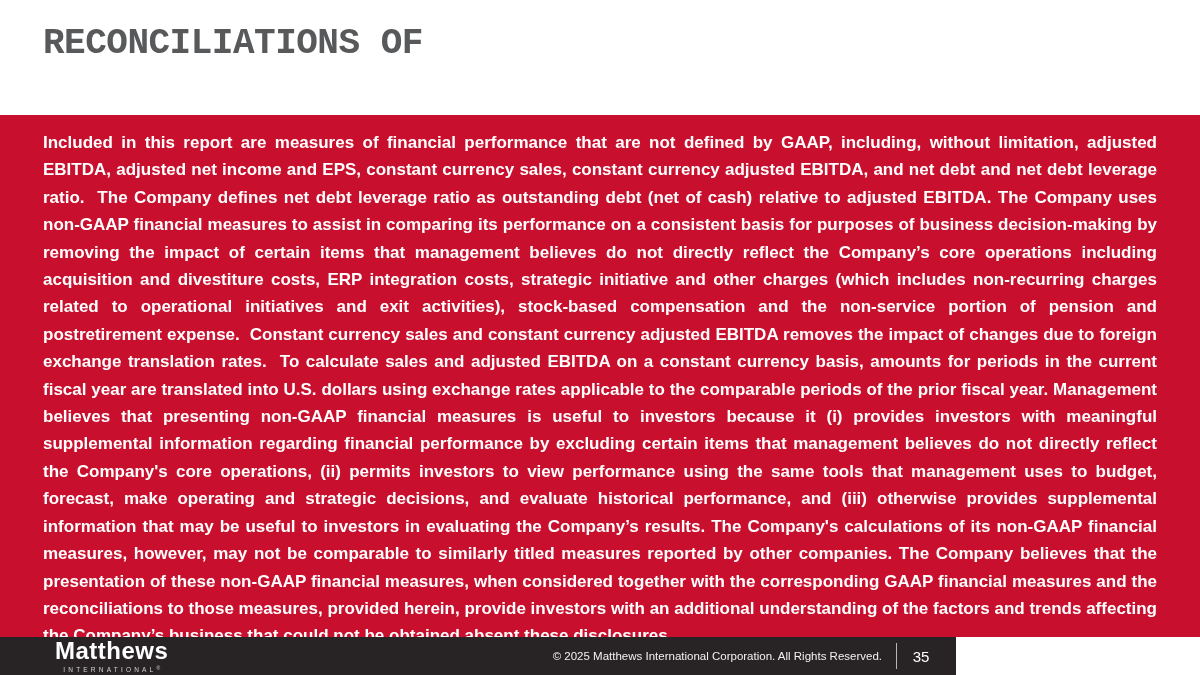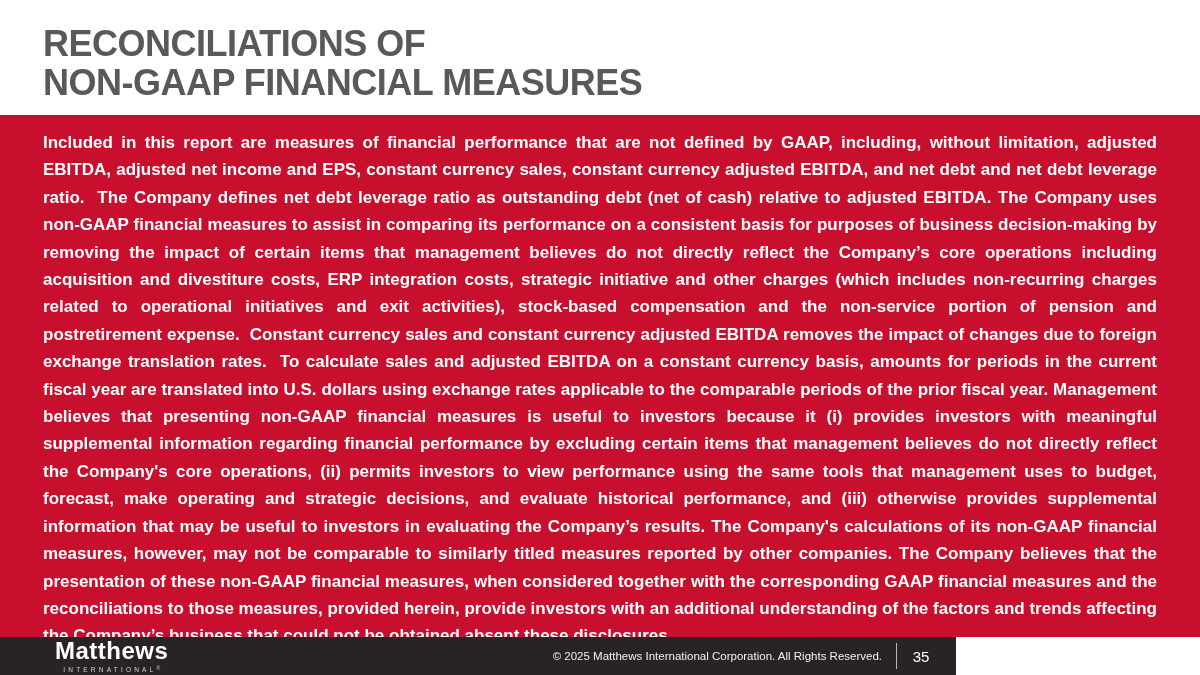--- a/index.html
+++ b/index.html
@@ -14,20 +14,21 @@
     position:relative;
     width:1200px;height:675px;
     background:#FFFFFF;
     overflow:hidden;
     font-family:"Liberation Sans", sans-serif;
   }
   
   .header{
     position:absolute;left:0;top:0;width:1200px;height:115px;
     background:#FFFFFF;
+    font-family:Liberation Mono, monospace;
   }
   .title{
     position:absolute;left:43px;top:24px;
     color:var(--title-gray);
     font-weight:bold;
     font-size:36px;
     line-height:39px;
     letter-spacing:-0.5px;
   }
   .title span{display:block;}
@@ -94,21 +95,20 @@
   }
 </style>
 </head>
 <body>
 
 <div class="slide">
 
   <div class="header">
     <h1 class="title">
       <span>RECONCILIATIONS OF</span>
-      <span>NON-GAAP FINANCIAL MEASURES</span>
     </h1>
   </div>
 
   <div class="body-red">
     <p class="body-text">Included in this report are measures of financial performance that are not defined by GAAP, including, without limitation, adjusted EBITDA, adjusted net income and EPS, constant currency sales, constant currency adjusted EBITDA, and net debt and net debt leverage ratio.  The Company defines net debt leverage ratio as outstanding debt (net of cash) relative to adjusted EBITDA. The Company uses non-GAAP financial measures to assist in comparing its performance on a consistent basis for purposes of business decision-making by removing the impact of certain items that management believes do not directly reflect the Company’s core operations including acquisition and divestiture costs, ERP integration costs, strategic initiative and other charges (which includes non-recurring charges related to operational initiatives and exit activities), stock-based compensation and the non-service portion of pension and postretirement expense.  Constant currency sales and constant currency adjusted EBITDA removes the impact of changes due to foreign exchange translation rates.  To calculate sales and adjusted EBITDA on a constant currency basis, amounts for periods in the current fiscal year are translated into U.S. dollars using exchange rates applicable to the comparable periods of the prior fiscal year. Management believes that presenting non-GAAP financial measures is useful to investors because it (i) provides investors with meaningful supplemental information regarding financial performance by excluding certain items that management believes do not directly reflect the Company's core operations, (ii) permits investors to view performance using the same tools that management uses to budget, forecast, make operating and strategic decisions, and evaluate historical performance, and (iii) otherwise provides supplemental information that may be useful to investors in evaluating the Company’s results. The Company's calculations of its non-GAAP financial measures, however, may not be comparable to similarly titled measures reported by other companies. The Company believes that the presentation of these non-GAAP financial measures, when considered together with the corresponding GAAP financial measures and the reconciliations to those measures, provided herein, provide investors with an additional understanding of the factors and trends affecting the Company’s business that could not be obtained absent these disclosures.</p>
   </div>
 
   <div class="footer">
     <div class="logo">
       <span class="logo-primary">Matthews</span>

